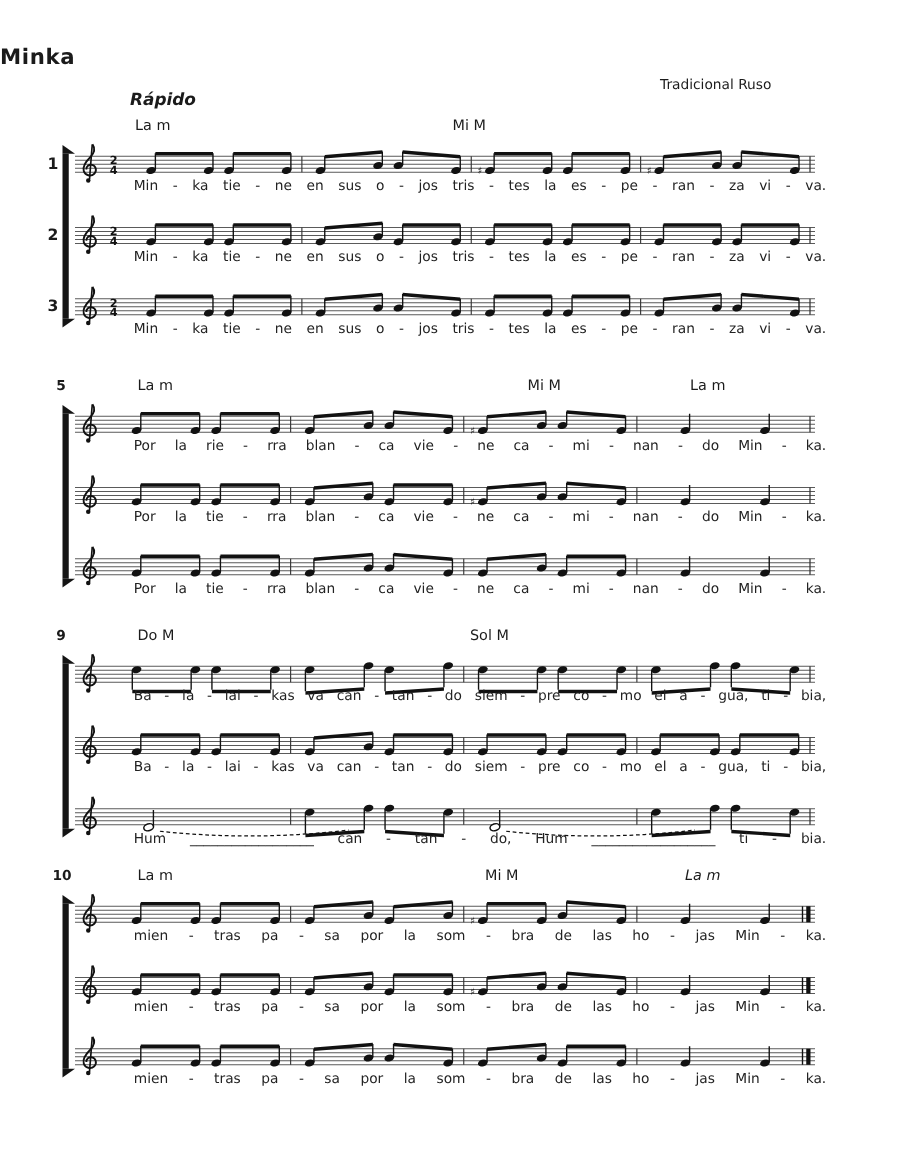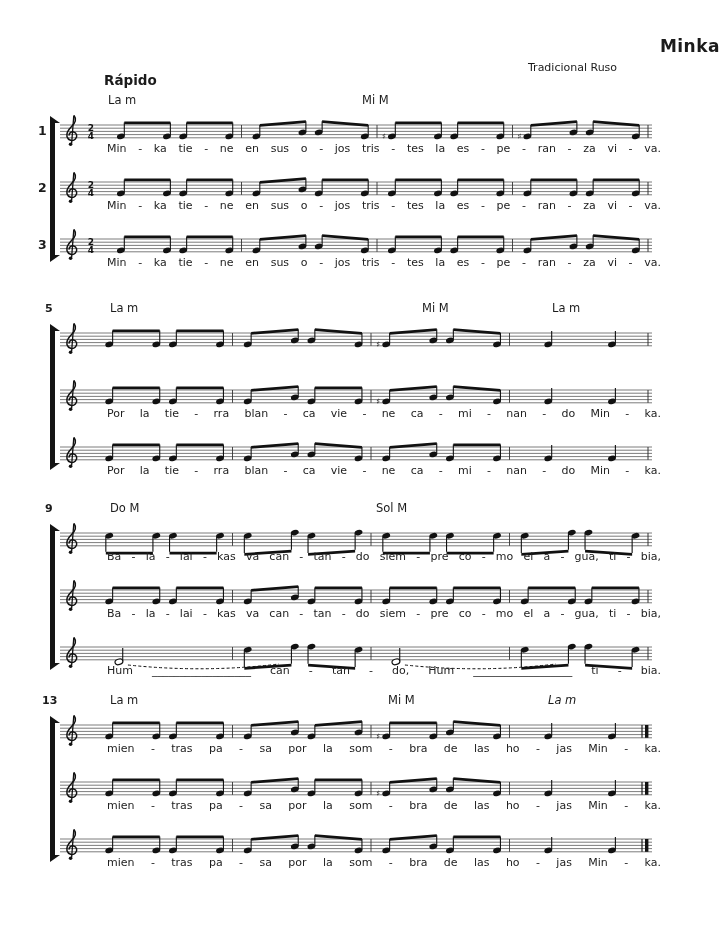--- a/index.html
+++ b/index.html
@@ -1,21 +1,21 @@
 <!DOCTYPE html>
 <html><head>
 <meta charset="utf-8">
 <style>
   html,body{margin:0;padding:0;background:#fff;}
   body{width:720px;height:932px;position:relative;overflow:hidden;
        font-family:"DejaVu Sans","Liberation Sans",sans-serif;color:#1b1b1b;}
-  .title{position:absolute;top:36px;left:0;width:720px;text-align:right;
+  .title{position:absolute;top:36px;left:0;width:720px;text-align:left;
          font-size:17px;font-weight:bold;letter-spacing:.5px;}
   .credit{position:absolute;top:61px;left:528px;font-size:11px;}
-  .tempo{position:absolute;top:72px;left:104px;font-size:13.5px;font-weight:bold;}
+  .tempo{position:absolute;top:72px;left:104px;font-size:13.5px;font-weight:bold;font-style:italic;}
   .system{position:absolute;left:0;width:659px;height:210px;}
   .bracket{position:absolute;left:50px;top:35px;width:5px;height:132px;background:#141414;}
   .bracket::before{content:"";position:absolute;left:0;top:-7px;width:0;height:0;
                    border-bottom:7px solid #141414;border-right:10px solid transparent;}
   .bracket::after{content:"";position:absolute;left:0;bottom:-7px;width:0;height:0;
                   border-top:7px solid #141414;border-right:10px solid transparent;}
   .mnum{position:absolute;left:45px;top:6px;font-size:11px;font-weight:bold;}
   .chord{position:absolute;top:5px;font-size:11.5px;}
   .chord.it{font-style:italic;}
   .row{position:absolute;left:60px;width:596px;height:57px;}
@@ -269,20 +269,21 @@
         <ellipse cx="389.945" cy="20.4" rx="4" ry="2.7" transform="rotate(-18 389.945 20.4)" fill="#111" stroke="#111" stroke-width="0"></ellipse>
         <ellipse cx="437.035" cy="24.4" rx="4" ry="2.7" transform="rotate(-18 437.035 24.4)" fill="#111" stroke="#111" stroke-width="0"></ellipse>
         <line x1="393.34499999999997" y1="19.799999999999997" x2="393.34499999999997" y2="9.2" stroke="#111" stroke-width="1.1"></line>
         <line x1="440.435" y1="23.799999999999997" x2="440.435" y2="13" stroke="#111" stroke-width="1.1"></line>
         <polygon points="393.34499999999997,8.2 440.435,12 440.435,14.7 393.34499999999997,10.899999999999999" fill="#111"></polygon>
         <ellipse cx="488.28" cy="24.4" rx="4" ry="2.7" transform="rotate(-18 488.28 24.4)" fill="#111" stroke="#111" stroke-width="0"></ellipse>
         <line x1="491.67999999999995" y1="23.8" x2="491.67999999999995" y2="11" stroke="#111" stroke-width="1.1"></line>
         <ellipse cx="551.99" cy="24.4" rx="4" ry="2.7" transform="rotate(-18 551.99 24.4)" fill="#111" stroke="#111" stroke-width="0"></ellipse>
         <line x1="555.39" y1="23.8" x2="555.39" y2="11" stroke="#111" stroke-width="1.1"></line>
       </svg>
+    <div class="lyrics">Por la rie - rra blan - ca vie - ne ca - mi - nan - do Min - ka.</div>
   </div>
   <div class="row r1">
     <svg width="596" height="44">
         <line x1="0" y1="13" x2="592" y2="13" stroke="#5a5a5a" stroke-width="0.8"></line>
         <line x1="0" y1="16.2" x2="592" y2="16.2" stroke="#5a5a5a" stroke-width="0.8"></line>
         <line x1="0" y1="19.4" x2="592" y2="19.4" stroke="#5a5a5a" stroke-width="0.8"></line>
         <line x1="0" y1="22.6" x2="592" y2="22.6" stroke="#5a5a5a" stroke-width="0.8"></line>
         <line x1="0" y1="25.8" x2="592" y2="25.8" stroke="#5a5a5a" stroke-width="0.8"></line>
         <path d="M14 3.5 C16.5 7 15.5 10.5 12 14 C8 18 6 21.3 7 24.8 C8.1 28.4 12.8 29.6 15.4 27 C17.8 24.6 16.8 20.7 13.6 19.9 C11.1 19.3 8.9 21 9.1 23.6" fill="none" stroke="#111" stroke-width="1.5"></path>
         <line x1="13.8" y1="3.5" x2="11.6" y2="31.5" stroke="#111" stroke-width="1.3"></line>
@@ -541,21 +542,21 @@
         <line x1="525.0450000000001" y1="13.2" x2="525.0450000000001" y2="29.8" stroke="#111" stroke-width="1.1"></line>
         <line x1="572.135" y1="16.400000000000002" x2="572.135" y2="33" stroke="#111" stroke-width="1.1"></line>
         <polygon points="525.0450000000001,29.8 572.135,33 572.135,35.7 525.0450000000001,32.5" fill="#111"></polygon>
       </svg>
     <div class="lyrics">Hum __________________ can - tan - do, Hum __________________ ti - bia.</div>
   </div>
 </section>
 
 <section class="system" style="top:688px">
   <div class="bracket"></div>
-  <span class="mnum" style="left:42px">13</span>
+  <span class="mnum" style="left:42px">10</span>
   <span class="chord" style="left:110px">La m</span>
   <span class="chord" style="left:388px">Mi M</span>
   <span class="chord it" style="left:548px">La m</span>
   <div class="row r0">
     <svg width="596" height="44">
         <line x1="0" y1="13" x2="592" y2="13" stroke="#5a5a5a" stroke-width="0.8"></line>
         <line x1="0" y1="16.2" x2="592" y2="16.2" stroke="#5a5a5a" stroke-width="0.8"></line>
         <line x1="0" y1="19.4" x2="592" y2="19.4" stroke="#5a5a5a" stroke-width="0.8"></line>
         <line x1="0" y1="22.6" x2="592" y2="22.6" stroke="#5a5a5a" stroke-width="0.8"></line>
         <line x1="0" y1="25.8" x2="592" y2="25.8" stroke="#5a5a5a" stroke-width="0.8"></line>

